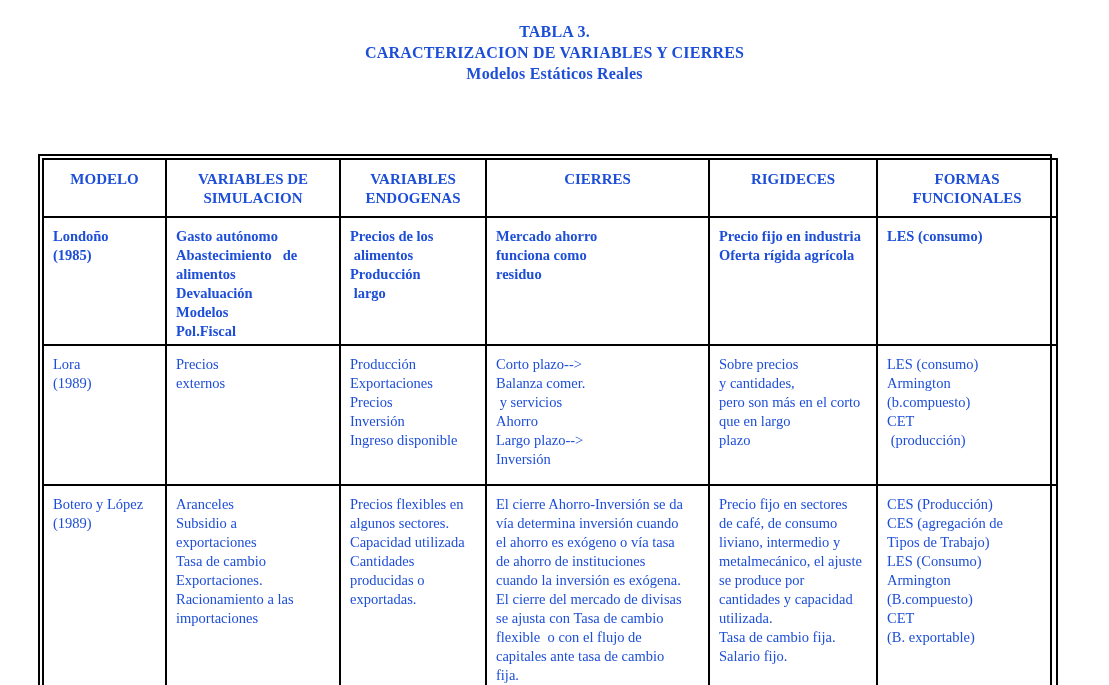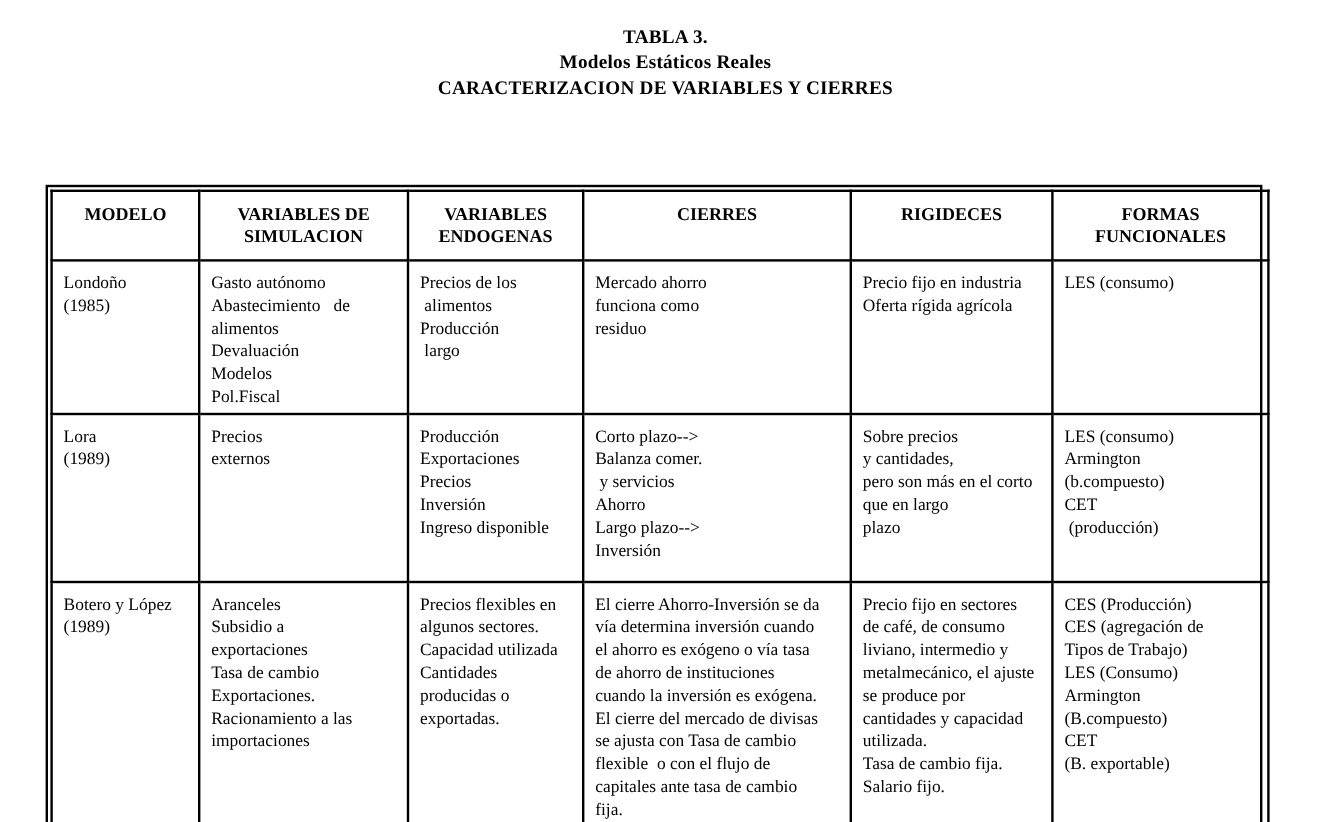--- a/index.html
+++ b/index.html
@@ -6,21 +6,21 @@
     margin: 0;
     padding: 0;
     background: #ffffff;
   }
   .page {
     position: relative;
     width: 1109px;
     height: 685px;
     background: #ffffff;
     font-family: "Liberation Serif", "DejaVu Serif", serif;
-    color: #000000;
+    color: #1d4ed8;
     overflow: hidden;
   }
   .title-block {
     position: absolute;
     top: 21px;
     left: 0;
     width: 100%;
     text-align: center;
     font-weight: bold;
     font-size: 16px;
@@ -57,33 +57,33 @@
     padding: 10px 4px 8px 4px;
     white-space: pre-line;
     height: 38px;
   }
   table.main td {
     font-size: 14.5px;
     line-height: 19px;
     padding: 9px 3px 3px 9px;
     white-space: pre-wrap;
   }
-  tr.row-1 { height: 120px; }
+  tr.row-1 { height: 120px; font-weight: bold; }
   tr.row-2 { height: 140px; }
   tr.row-3 { height: 196px; }
 </style>
 </head>
 <body>
 
 <div class="page">
 
   <div class="title-block">
     <div>TABLA 3.</div>
+    <div>CARACTERIZACION DE VARIABLES Y CIERRES</div>
     <div>Modelos Estáticos Reales</div>
-    <div>CARACTERIZACION DE VARIABLES Y CIERRES</div>
   </div>
 
   <div class="table-wrap">
     <table class="main">
       <colgroup>
         <col style="width:123px">
         <col style="width:174px">
         <col style="width:146px">
         <col style="width:223px">
         <col style="width:168px">

